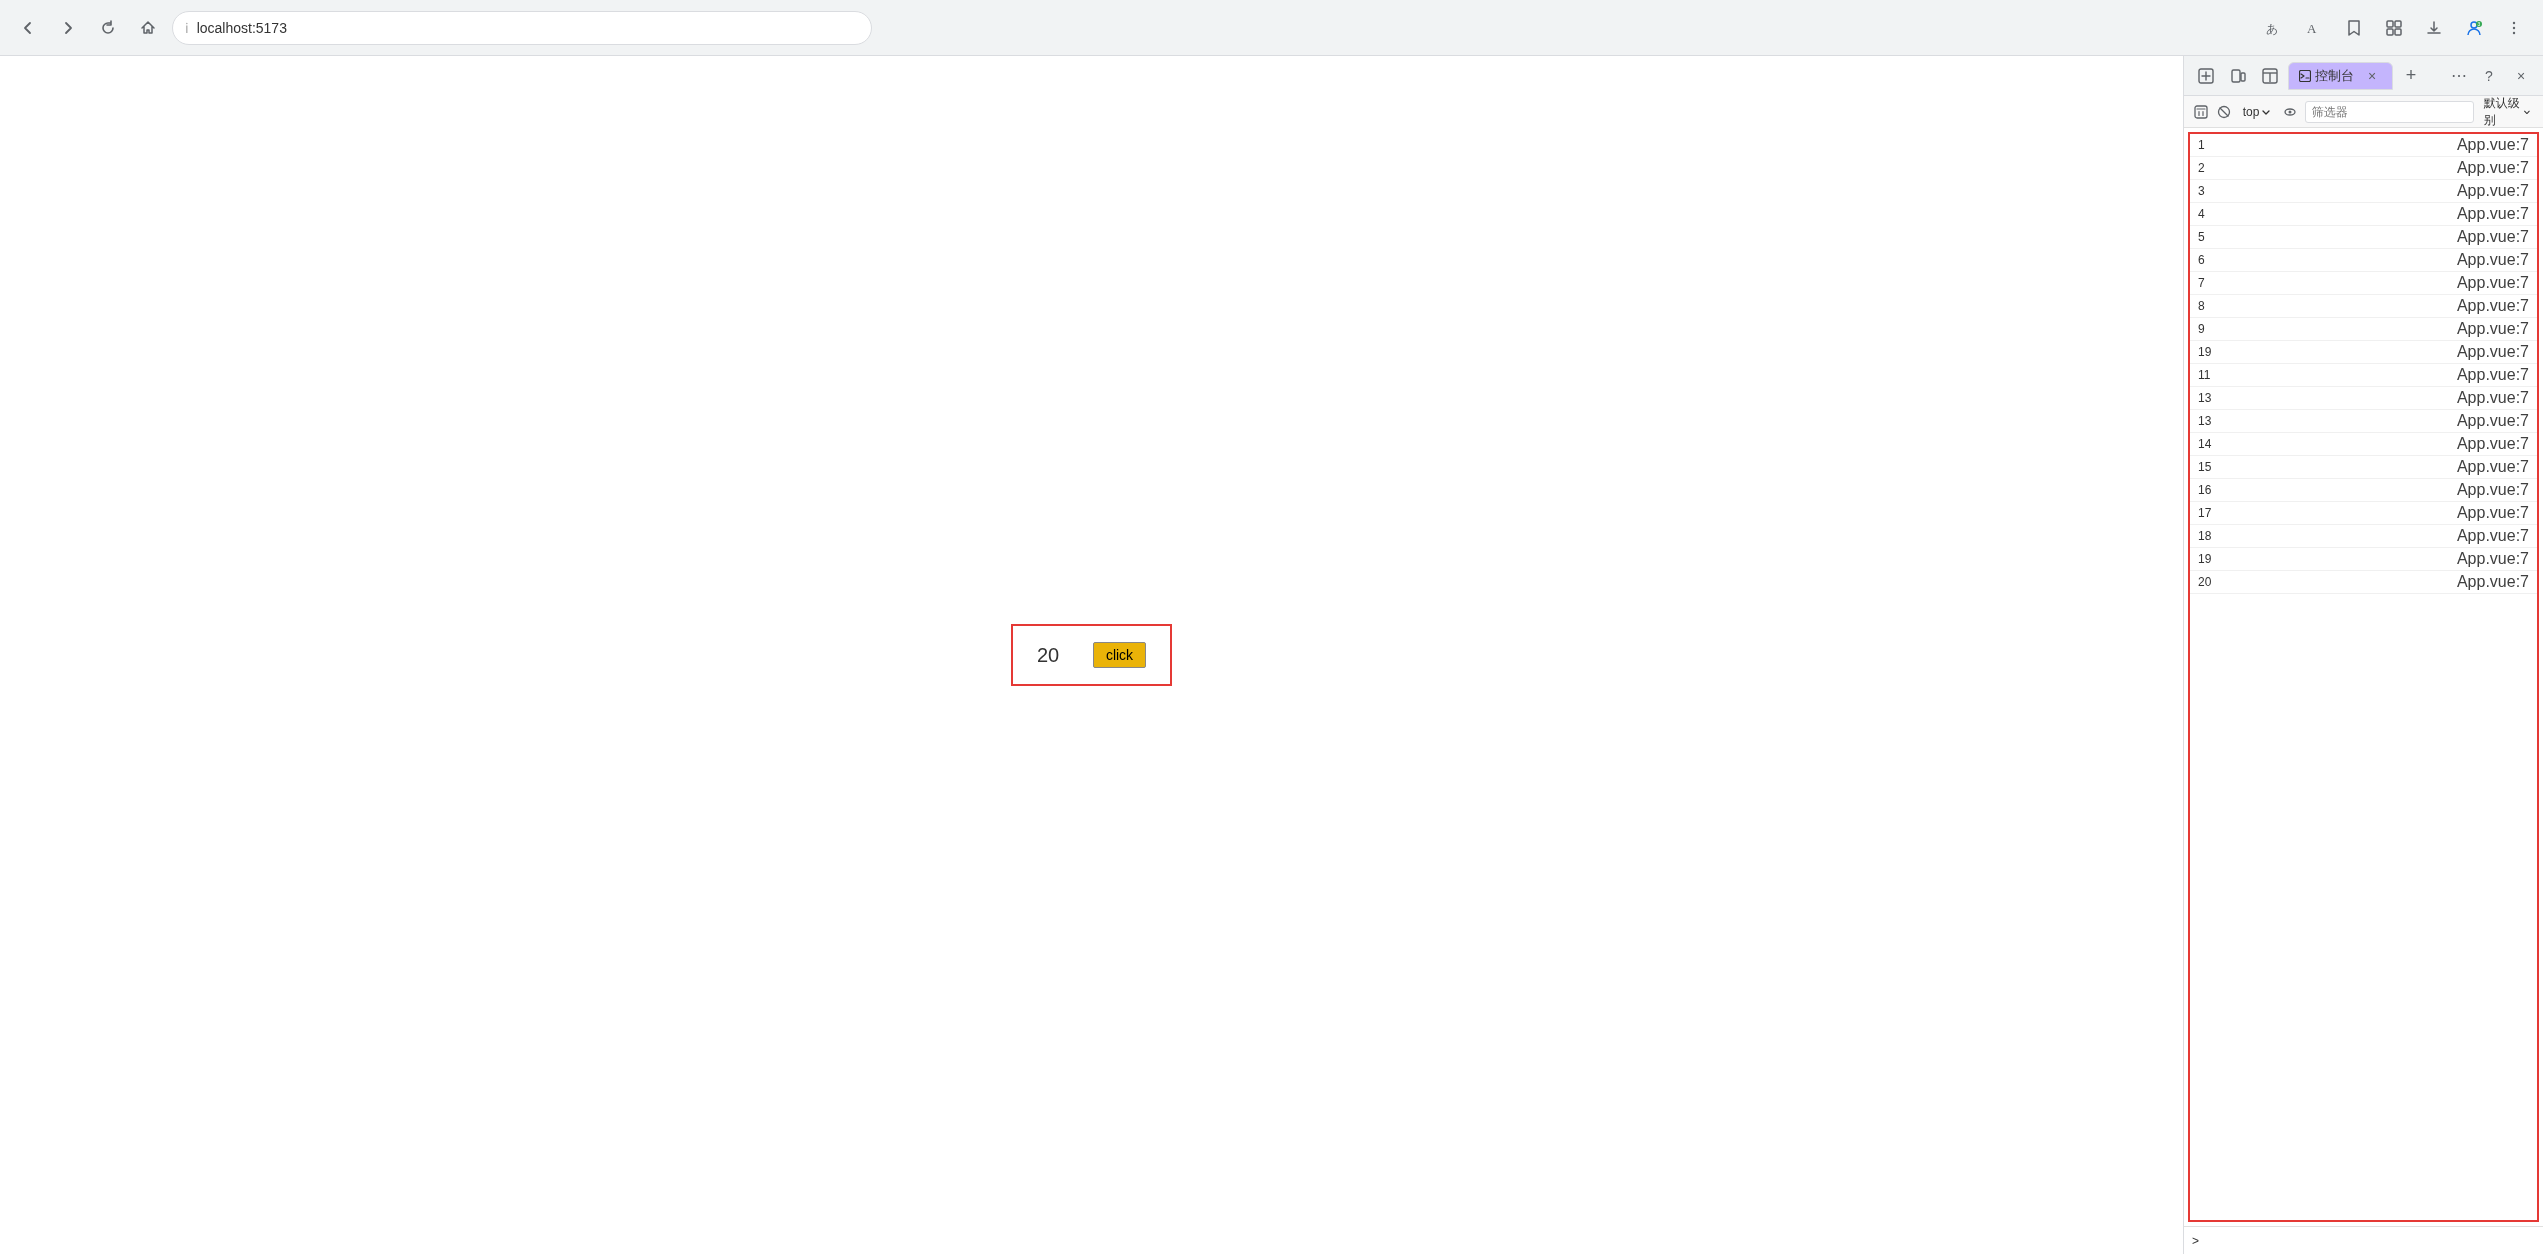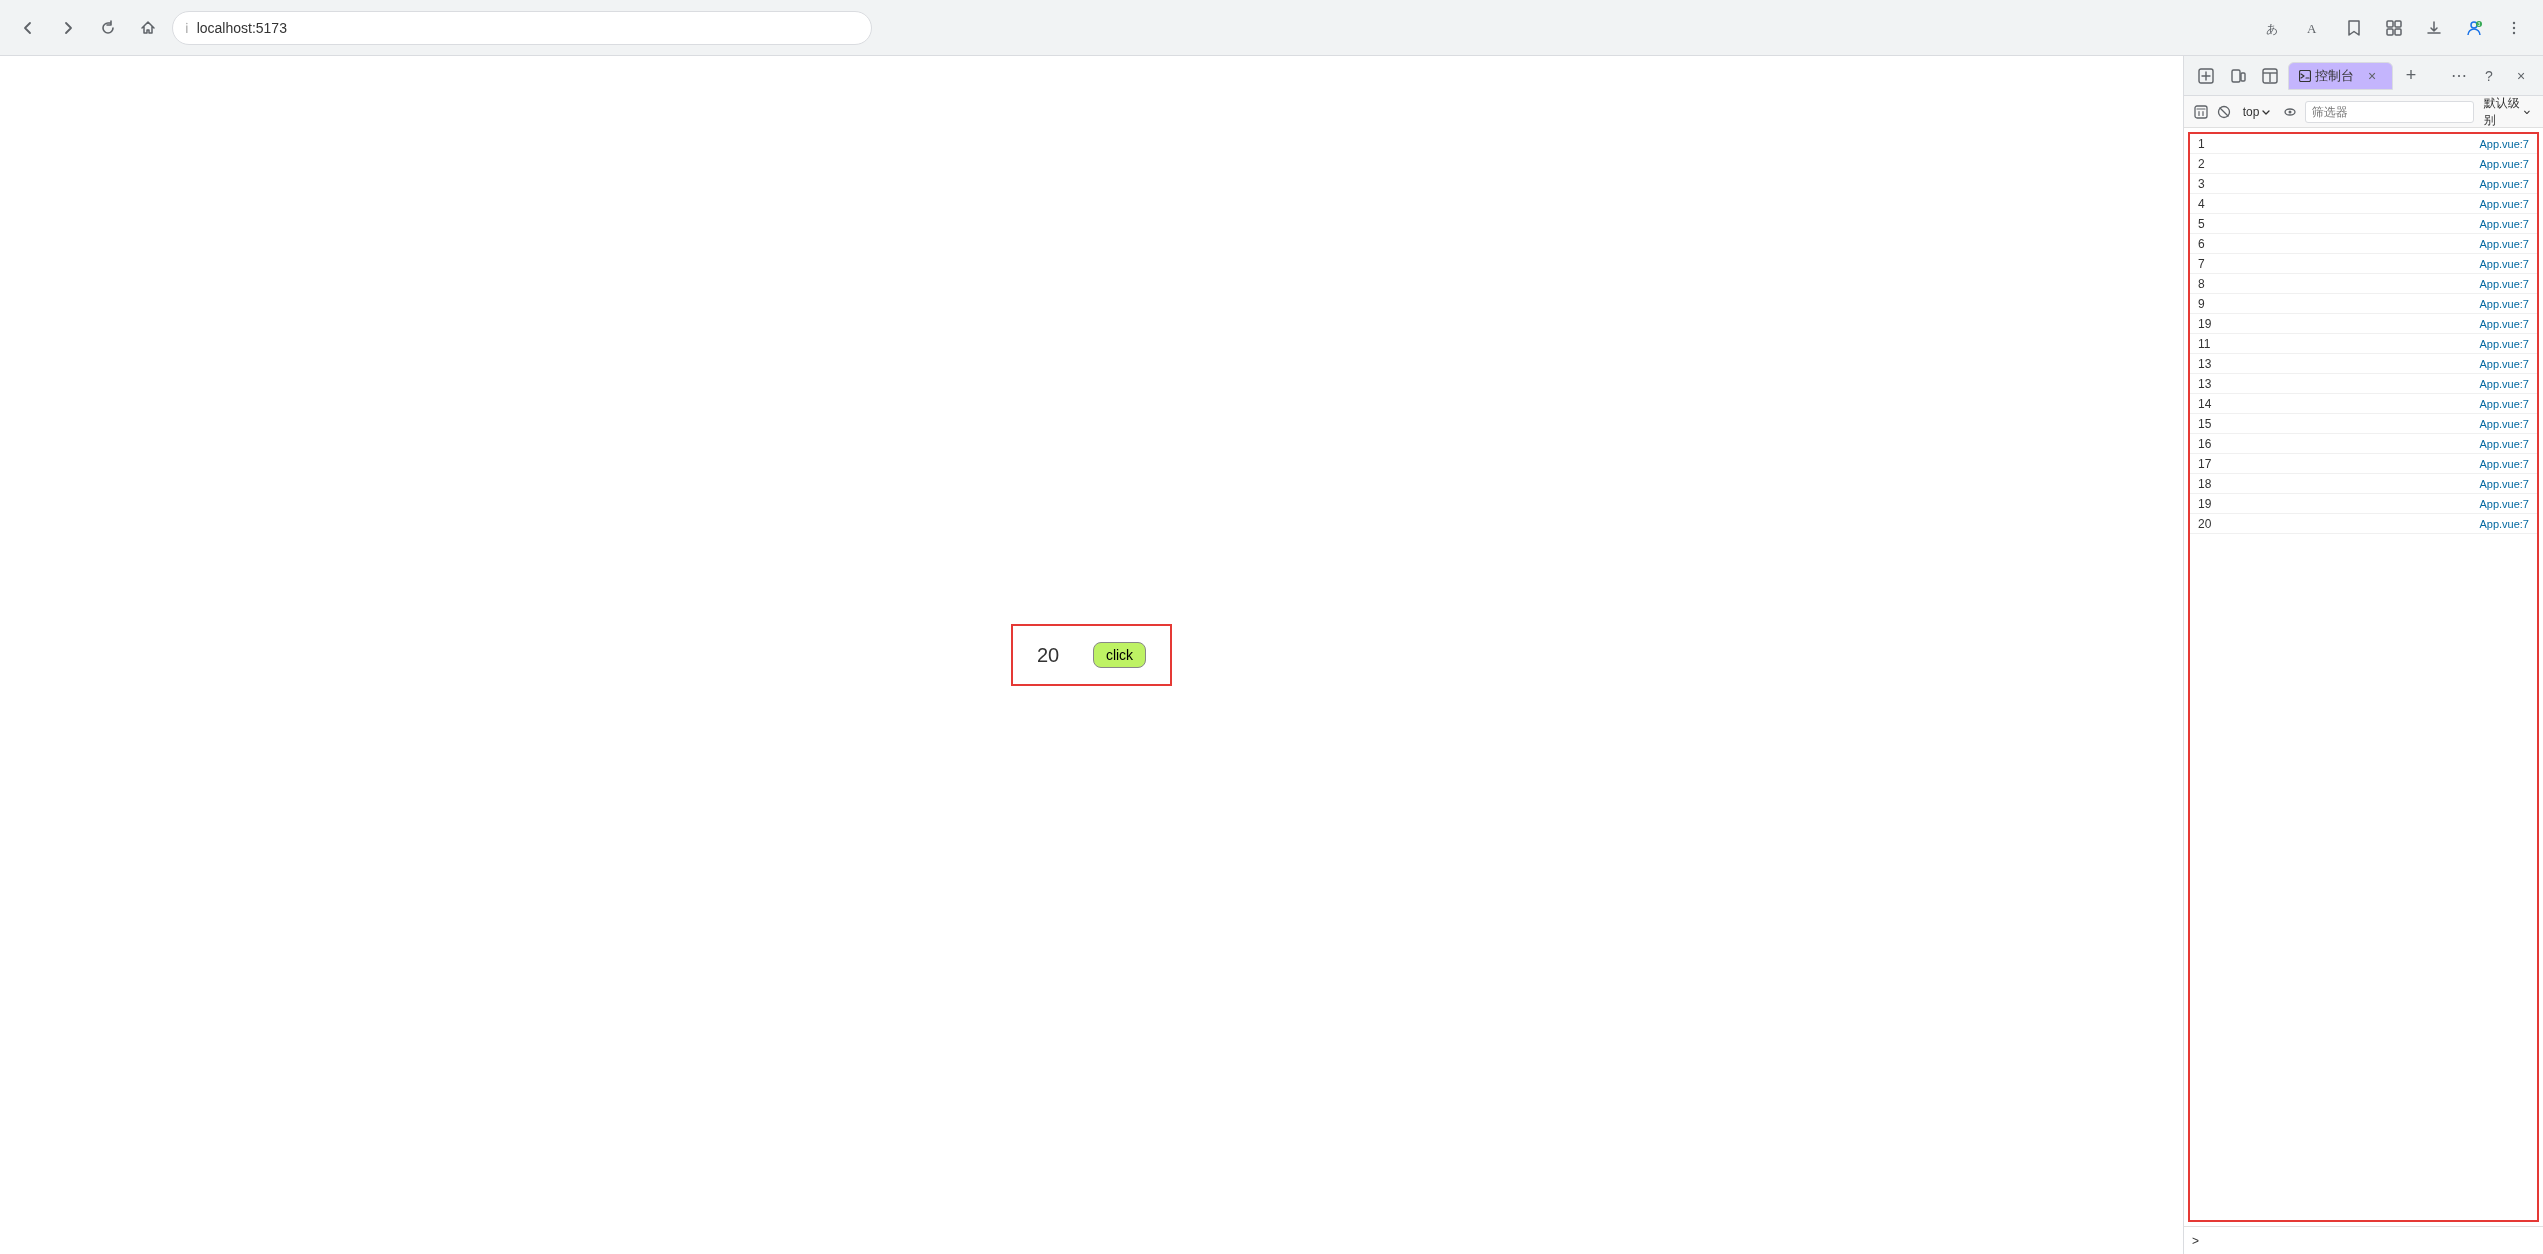--- a/index.html
+++ b/index.html
@@ -69,24 +69,24 @@
       background: #fff;
     }
     .counter-value {
       font-size: 20px;
       color: #333;
       min-width: 40px;
     }
     .click-btn {
       padding: 4px 12px;
       font-size: 14px;
-      background: #bef264;
+      background: #eab308;
       border: 1px solid #888;
       cursor: pointer;
-      border-radius: 8px;
+      border-radius: 2px;
     }
 
     
     .devtools-panel {
       width: 360px;
       height: 100%;
       background: #fff;
       border-left: 1px solid #dadce0;
       display: flex;
       flex-direction: column;
@@ -183,22 +183,22 @@
       padding: 2px 8px;
       border-bottom: 1px solid #f0f0f0;
       min-height: 20px;
     }
     .entry-number {
       color: #333;
       font-size: 12px;
       min-width: 30px;
     }
     .entry-link {
-      color: #0369a1;
-      font-size: 11px;
+      color: #404040;
+      font-size: 16px;
       text-decoration: none;
       cursor: pointer;
     }
 
     
     .console-input-row {
       height: 28px;
       display: flex;
       align-items: center;
       padding: 0 8px;

